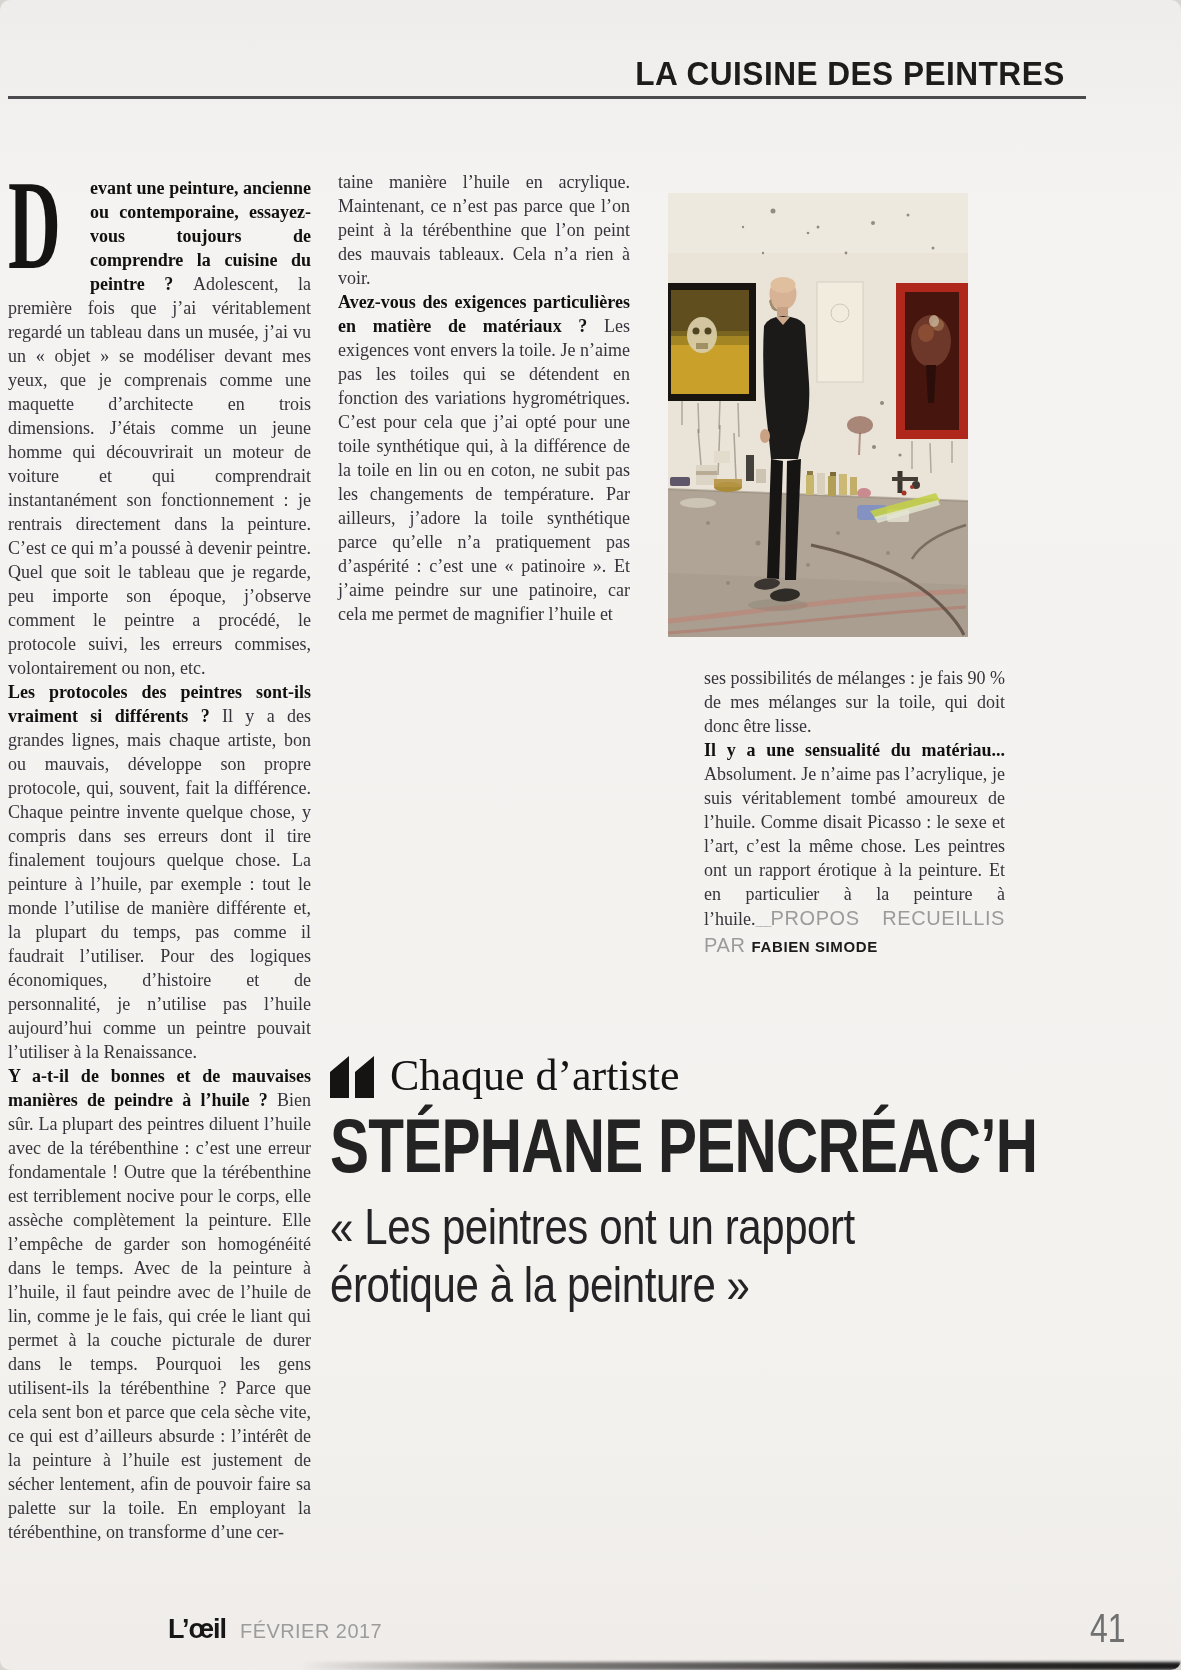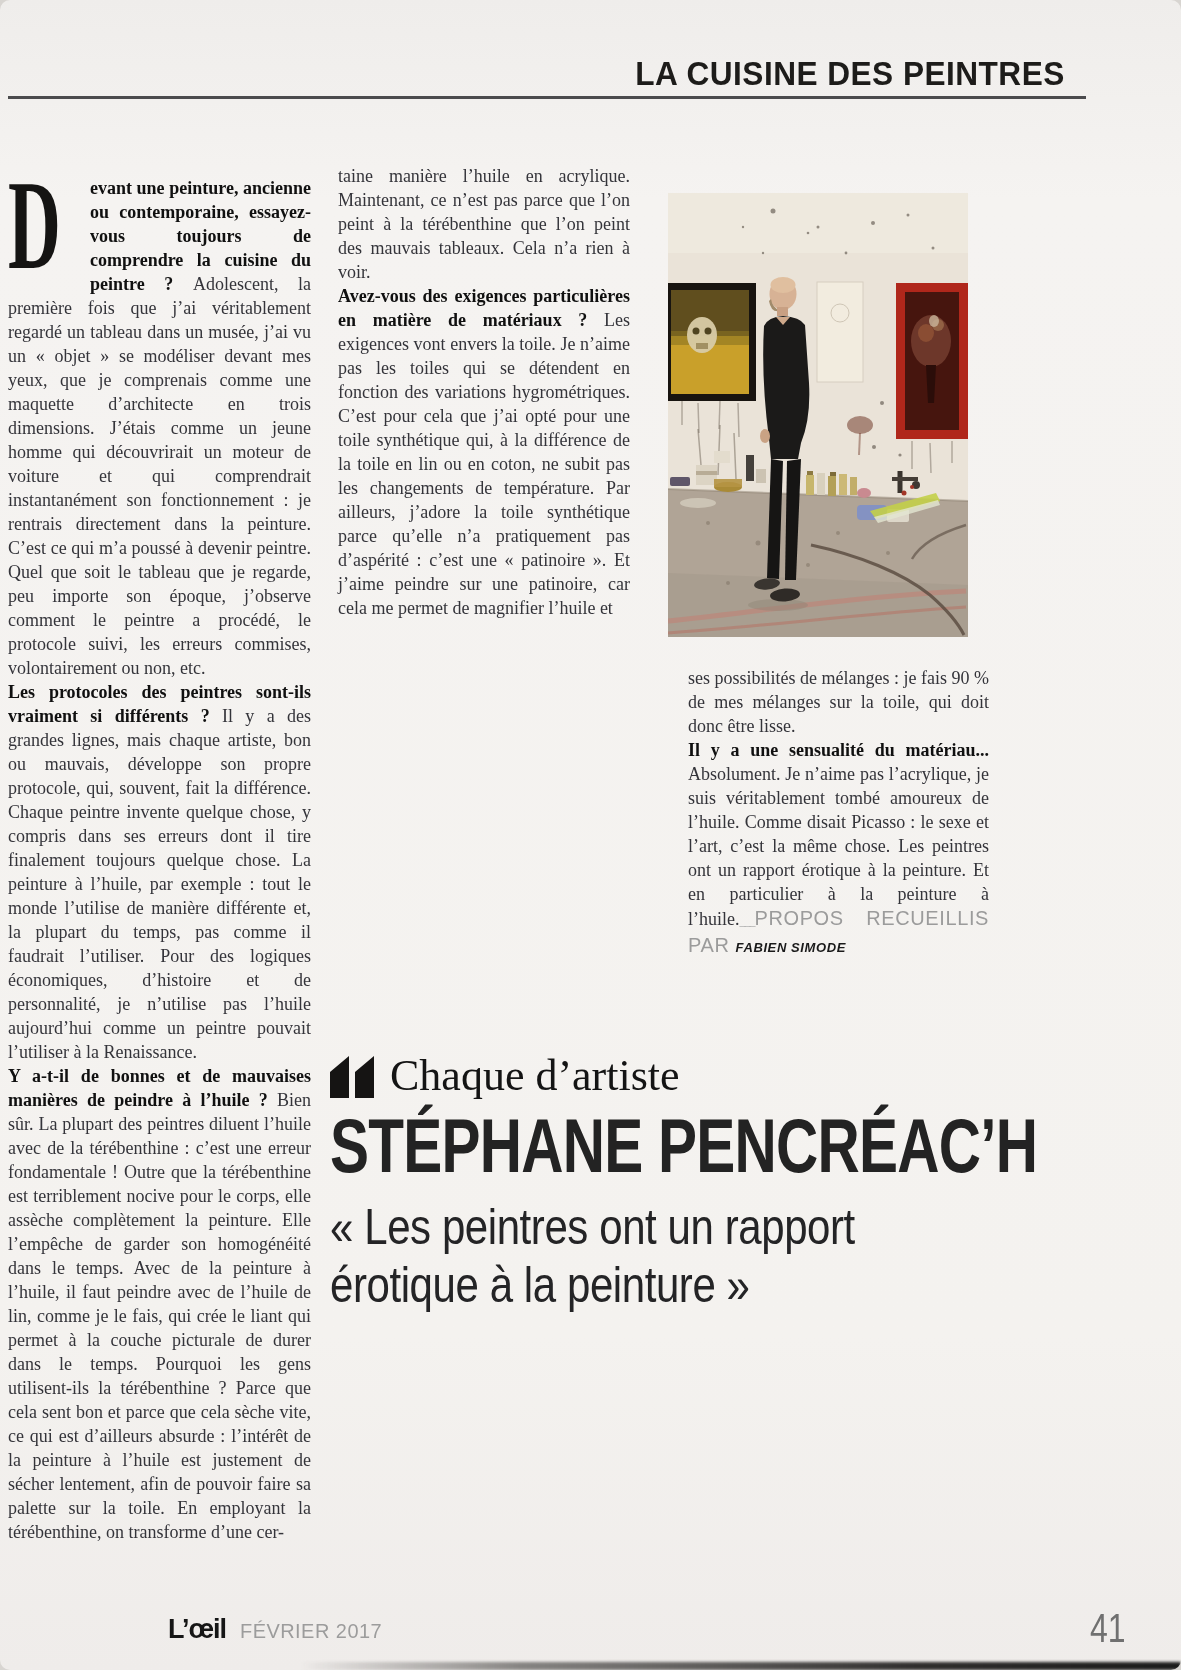--- a/index.html
+++ b/index.html
@@ -9,29 +9,29 @@
   
   .kicker{position:absolute;top:54px;right:116px;font-family:"Liberation Sans",sans-serif;
           font-weight:700;font-size:34px;letter-spacing:.5px;color:#1d1c1a;white-space:nowrap;
           transform:scaleX(.93);transform-origin:100% 50%;}
   .header-rule{position:absolute;left:8px;top:96px;width:1078px;height:3px;background:#4b4b4d;}
   
   .col{position:absolute;font-size:18px;line-height:24px;color:#34343a;text-align:justify;
        white-space:pre-wrap;hyphens:auto;}
   .col .b{font-weight:700;color:#101010;}
   .col1{left:8px;top:176px;width:303px;}
-  .col2{left:338px;top:164px;width:292px;font-family:Liberation Serif, serif;}
-  .col3{left:688px;top:666px;width:301px;}
+  .col2{left:338px;top:170px;width:292px;font-family:Liberation Serif, serif;}
+  .col3{left:704px;top:666px;width:301px;}
   .dropcap{float:left;width:78px;height:96px;margin:2px 4px 0 0;overflow:visible;}
   .dropcap span{display:inline-block;font:700 126px/96px "Liberation Serif",serif;color:#151413;
                 transform:scaleX(.58);transform-origin:0 0;letter-spacing:-2px;}
   .byline-sep{font-family:Liberation Serif, serif;font-size:12px;color:#a9a9a9;letter-spacing:-1px;}
   .byline{font-family:"Liberation Sans",sans-serif;font-size:20px;color:#9b9b9b;letter-spacing:.6px;}
-  .byline-name{font-family:"Liberation Sans",sans-serif;font-size:13px;color:#1a1a1a;
-               font-weight:700;letter-spacing:.6px;font-style:italic;}
+  .byline-name{font-family:"Liberation Sans",sans-serif;font-size:15px;color:#1a1a1a;
+               font-weight:700;letter-spacing:.6px;}
   
   .photo{position:absolute;left:668px;top:193px;width:300px;height:444px;}
   
   .feature{position:absolute;left:330px;top:1054px;width:720px;}
   .feature-head{display:flex;align-items:flex-end;gap:14px;height:44px;}
   .quote-icon{width:46px;height:42px;flex:0 0 auto;}
   .feature-label{font-family:"Liberation Serif",serif;font-size:44px;line-height:44px;color:#141414;}
   .feature-name{margin:10px 0 0 0;font-family:"Liberation Sans",sans-serif;font-weight:700;
                 font-size:76px;line-height:1;color:#232323;letter-spacing:-1px;white-space:nowrap;
                 transform:scaleX(.77);transform-origin:0 0;}

